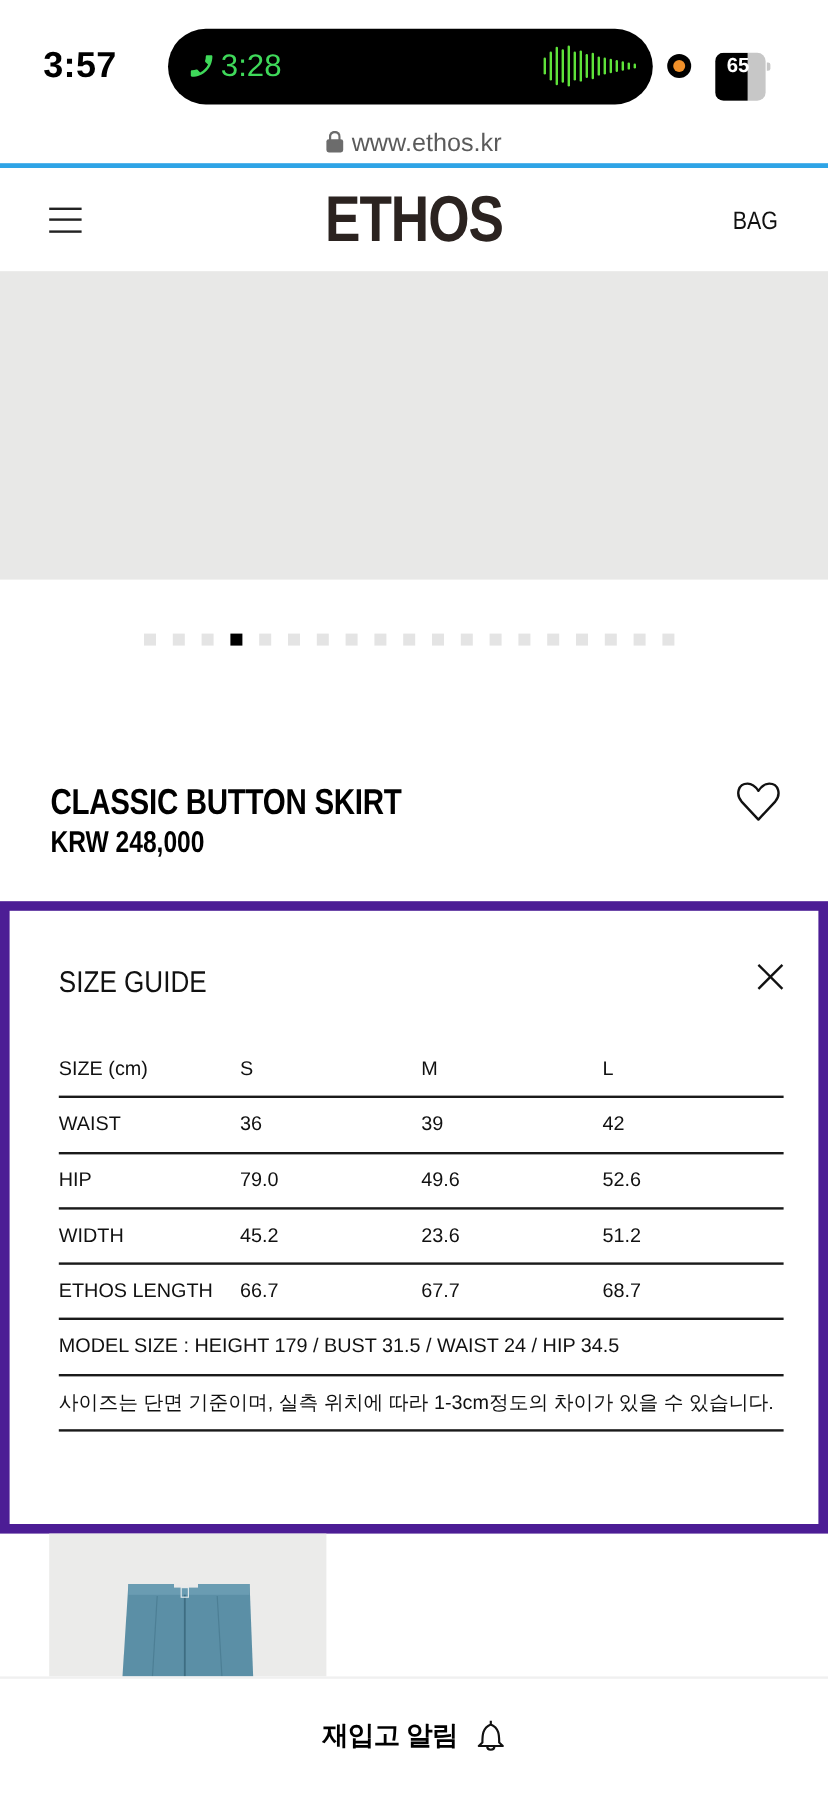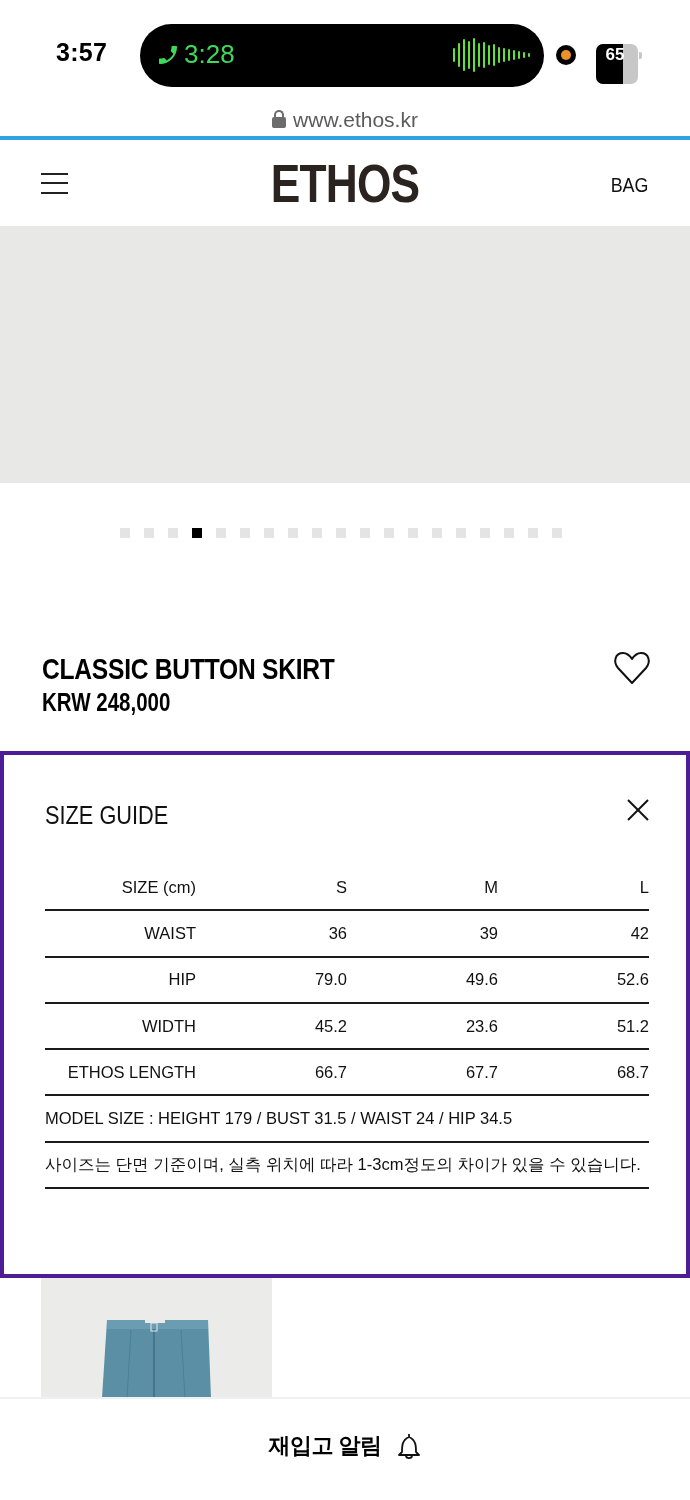--- a/index.html
+++ b/index.html
@@ -1,20 +1,20 @@
 <!DOCTYPE html>
 <html><head>
 <meta charset="utf-8">
 <style>
   * { box-sizing: border-box; margin: 0; padding: 0; }
   html, body { width: 690px; height: 1500px; background: #ffffff; overflow: hidden; }
   body { position: relative; font-family: "Liberation Sans", sans-serif; color: #111; }
 
   
-  .status-time { position: absolute; left: 56px; top: 38px; font-size: 25px; font-weight: 700; color: #000; letter-spacing: 0.3px; font-family: "Liberation Sans", sans-serif; }
+  .status-time { position: absolute; left: 36px; top: 38px; font-size: 30px; font-weight: 700; color: #000; letter-spacing: 0.3px; font-family: "Liberation Sans", sans-serif; }
   .island { position: absolute; left: 140px; top: 24px; width: 404px; height: 63px; background: #000; border-radius: 32px; }
   .island .phone { position: absolute; left: 16px; top: 18px; width: 24px; height: 26px; }
   .island .call-time { position: absolute; left: 44px; top: 15px; font-size: 26px; font-weight: 400; color: #3fd95a; font-family: "Liberation Sans", sans-serif; }
   .island .wave { position: absolute; left: 313px; top: 13px; height: 36px; display: flex; align-items: center; gap: 3px; }
   .island .wave span { display: block; width: 2px; background: #5fe33a; border-radius: 1px; }
   .rec-dot { position: absolute; left: 556px; top: 45px; width: 20px; height: 20px; border-radius: 50%; background: #000; }
   .rec-dot::after { content: ""; position: absolute; left: 5px; top: 5px; width: 10px; height: 10px; border-radius: 50%; background: #f0902a; }
   .battery { position: absolute; left: 596px; top: 44px; width: 42px; height: 40px; border-radius: 7px; background: #c7c7c7; overflow: hidden; }
   .battery .fill { position: absolute; left: 0; top: 0; bottom: 0; width: 65%; background: #000; }
   .battery .pct { position: absolute; left: 0; right: 4px; top: 1px; text-align: center; font-size: 17px; font-weight: 700; color: #fff; font-family: "Liberation Sans", sans-serif; }
@@ -38,25 +38,25 @@
   .dots { position: absolute; left: 120px; top: 528px; display: flex; gap: 14px; }
   .dots span { width: 10px; height: 10px; background: #e4e4e4; display: block; }
   .dots span.active { background: #000; }
 
   
   .pname { position: absolute; left: 42px; top: 652px; font-size: 30px; font-weight: 700; color: #000; transform: scaleX(0.82); transform-origin: left top; white-space: nowrap; letter-spacing: -0.3px; }
   .pprice { position: absolute; left: 42px; top: 688px; font-size: 25px; font-weight: 700; color: #000; transform: scaleX(0.82); transform-origin: left top; white-space: nowrap; }
   .heart { position: absolute; left: 613px; top: 650px; width: 38px; height: 36px; }
 
   
-  .modal { position: absolute; left: 0; top: 751px; width: 690px; height: 527px; border: 4px solid #4c1d95; background: #fff; }
+  .modal { position: absolute; left: 0; top: 751px; width: 690px; height: 527px; border: 8px solid #4c1d95; background: #fff; }
   .modal-title { position: absolute; left: 41px; top: 46px; font-size: 25px; color: #111; transform: scaleX(0.87); transform-origin: left top; white-space: nowrap; }
   .close { position: absolute; left: 621px; top: 42px; width: 26px; height: 26px; }
   .table { position: absolute; left: 41px; top: 110px; width: 604px; }
-  .row { height: 46.3px; display: flex; align-items: center; border-bottom: 2px solid #1a1a1a; font-size: 16.5px; color: #111; text-align: right; }
+  .row { height: 46.3px; display: flex; align-items: center; border-bottom: 2px solid #1a1a1a; font-size: 16.5px; color: #111; }
   .row .c0 { width: 151px; white-space: nowrap; }
   .row .c1 { width: 151px; }
   .row .c2 { width: 151px; }
   .row .c3 { width: 151px; }
   .row.note { font-size: 16.5px; white-space: nowrap; }
 
   
   .thumb { position: absolute; left: 41px; top: 1278px; width: 231px; height: 120px; background: #ebebea; overflow: hidden; }
   .thumb svg { position: absolute; left: 0; top: 0; }
 

